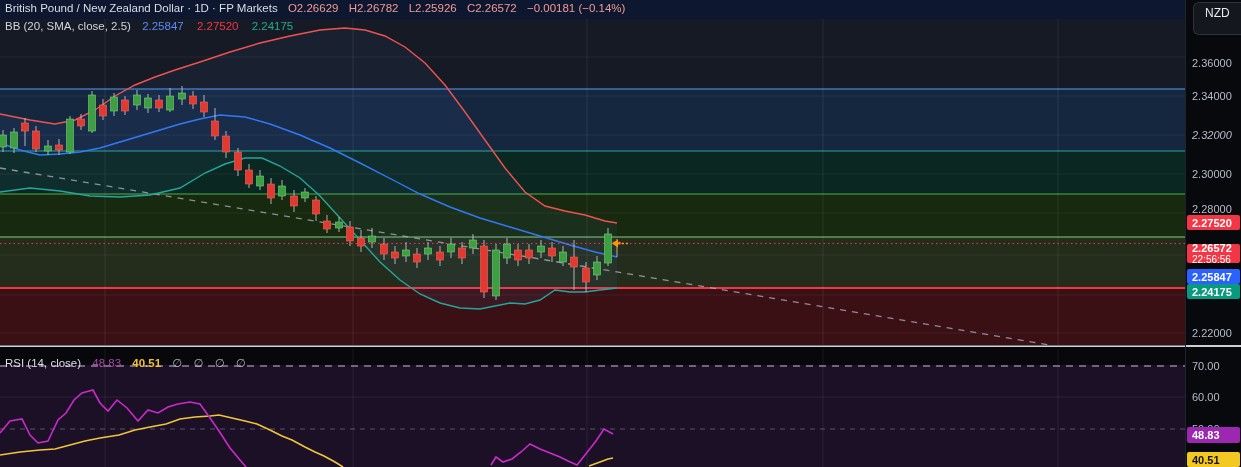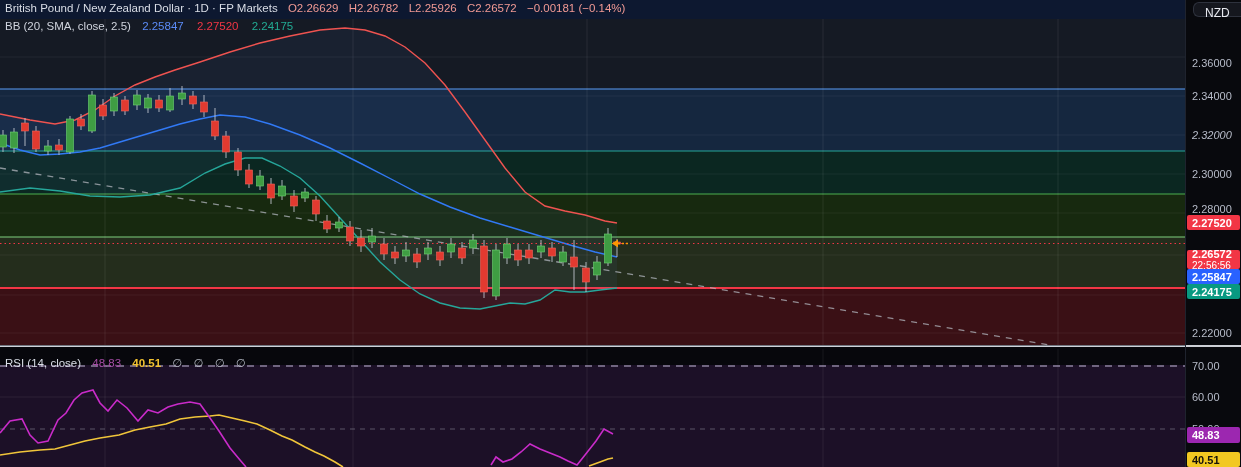--- a/index.html
+++ b/index.html
@@ -13,21 +13,21 @@
   #legend-bb .basis{color:#5b8bf7;margin-left:8px;}
   #legend-bb .upper{color:#f23645;margin-left:10px;}
   #legend-bb .lower{color:#22ab94;margin-left:10px;}
   #legend-rsi{left:5px;top:356px;color:#d9dde6;}
   #legend-rsi .rsival{color:#a64ca6;margin-left:8px;}
   #legend-rsi .rsima{color:#f2c230;margin-left:8px;font-weight:700;}
   #legend-rsi .empty{color:#aeb2bc;margin-left:8px;letter-spacing:4px;}
   #chart-svg{position:absolute;left:0;top:0;z-index:1;}
   #axis{position:absolute;left:1185px;top:0;width:56px;height:467px;background:#08090d;
         border-left:1px solid #1f232e;z-index:4;box-sizing:border-box;}
-  #nzd-chip{position:absolute;top:2px;left:7px;right:0;height:15px;background:#15171e;
+  #nzd-chip{position:absolute;top:2px;left:7px;right:0;height:33px;background:#15171e;
         border:1px solid #2e323d;border-right:none;border-radius:6px 0 0 6px;color:#e8eaf0;
         font-size:12px;line-height:21px;padding-left:11px;box-sizing:border-box;}
   .tick{position:absolute;left:6px;height:14px;line-height:14px;color:#b7bcc9;font-size:11px;}
   .badge{position:absolute;left:1px;right:1px;border-radius:2px;padding-left:5px;
          font-size:11px;font-weight:700;display:flex;flex-direction:column;justify-content:center;box-sizing:border-box;}
   .badge .sub{font-size:10px;font-weight:400;line-height:11px;}
   #axis-sep{position:absolute;left:0;right:0;top:345px;height:2px;background:rgba(240,243,250,.85);}
 </style>
 </head>
 <body>
@@ -229,21 +229,21 @@
       <div class="tick" style="top: 128px; font-style: italic;">2.32000</div>
       <div class="tick" style="top: 167px; text-align: right;">2.30000</div>
       <div class="tick" style="top: 202px;">2.28000</div>
       <div class="tick" style="top: 326px;">2.22000</div>
       <div class="tick" style="top: 359px;">70.00</div>
       <div class="tick" style="top: 390px;">60.00</div>
       <div class="tick" style="top: 422px;">50.00</div>
       <div class="badge" style="top: 215px; height: 15px; background: rgb(242, 54, 69); color: rgb(255, 255, 255);">
         <div>2.27520</div>
       </div>
-      <div class="badge" style="top: 250px; height: 19px; background: rgb(242, 54, 69); color: rgb(255, 255, 255);">
+      <div class="badge" style="top: 244px; height: 19px; background: rgb(242, 54, 69); color: rgb(255, 255, 255);">
         <div>2.26572</div>
         <div class="sub">22:56:56</div>
       </div>
       <div class="badge" style="top: 269px; height: 15px; background: rgb(41, 98, 255); color: rgb(255, 255, 255);">
         <div>2.25847</div>
       </div>
       <div class="badge" style="top: 284px; height: 15px; background: rgb(8, 153, 129); color: rgb(255, 255, 255);">
         <div>2.24175</div>
       </div>
       <div class="badge" style="top: 427px; height: 16px; background: rgb(156, 39, 176); color: rgb(255, 255, 255);">

